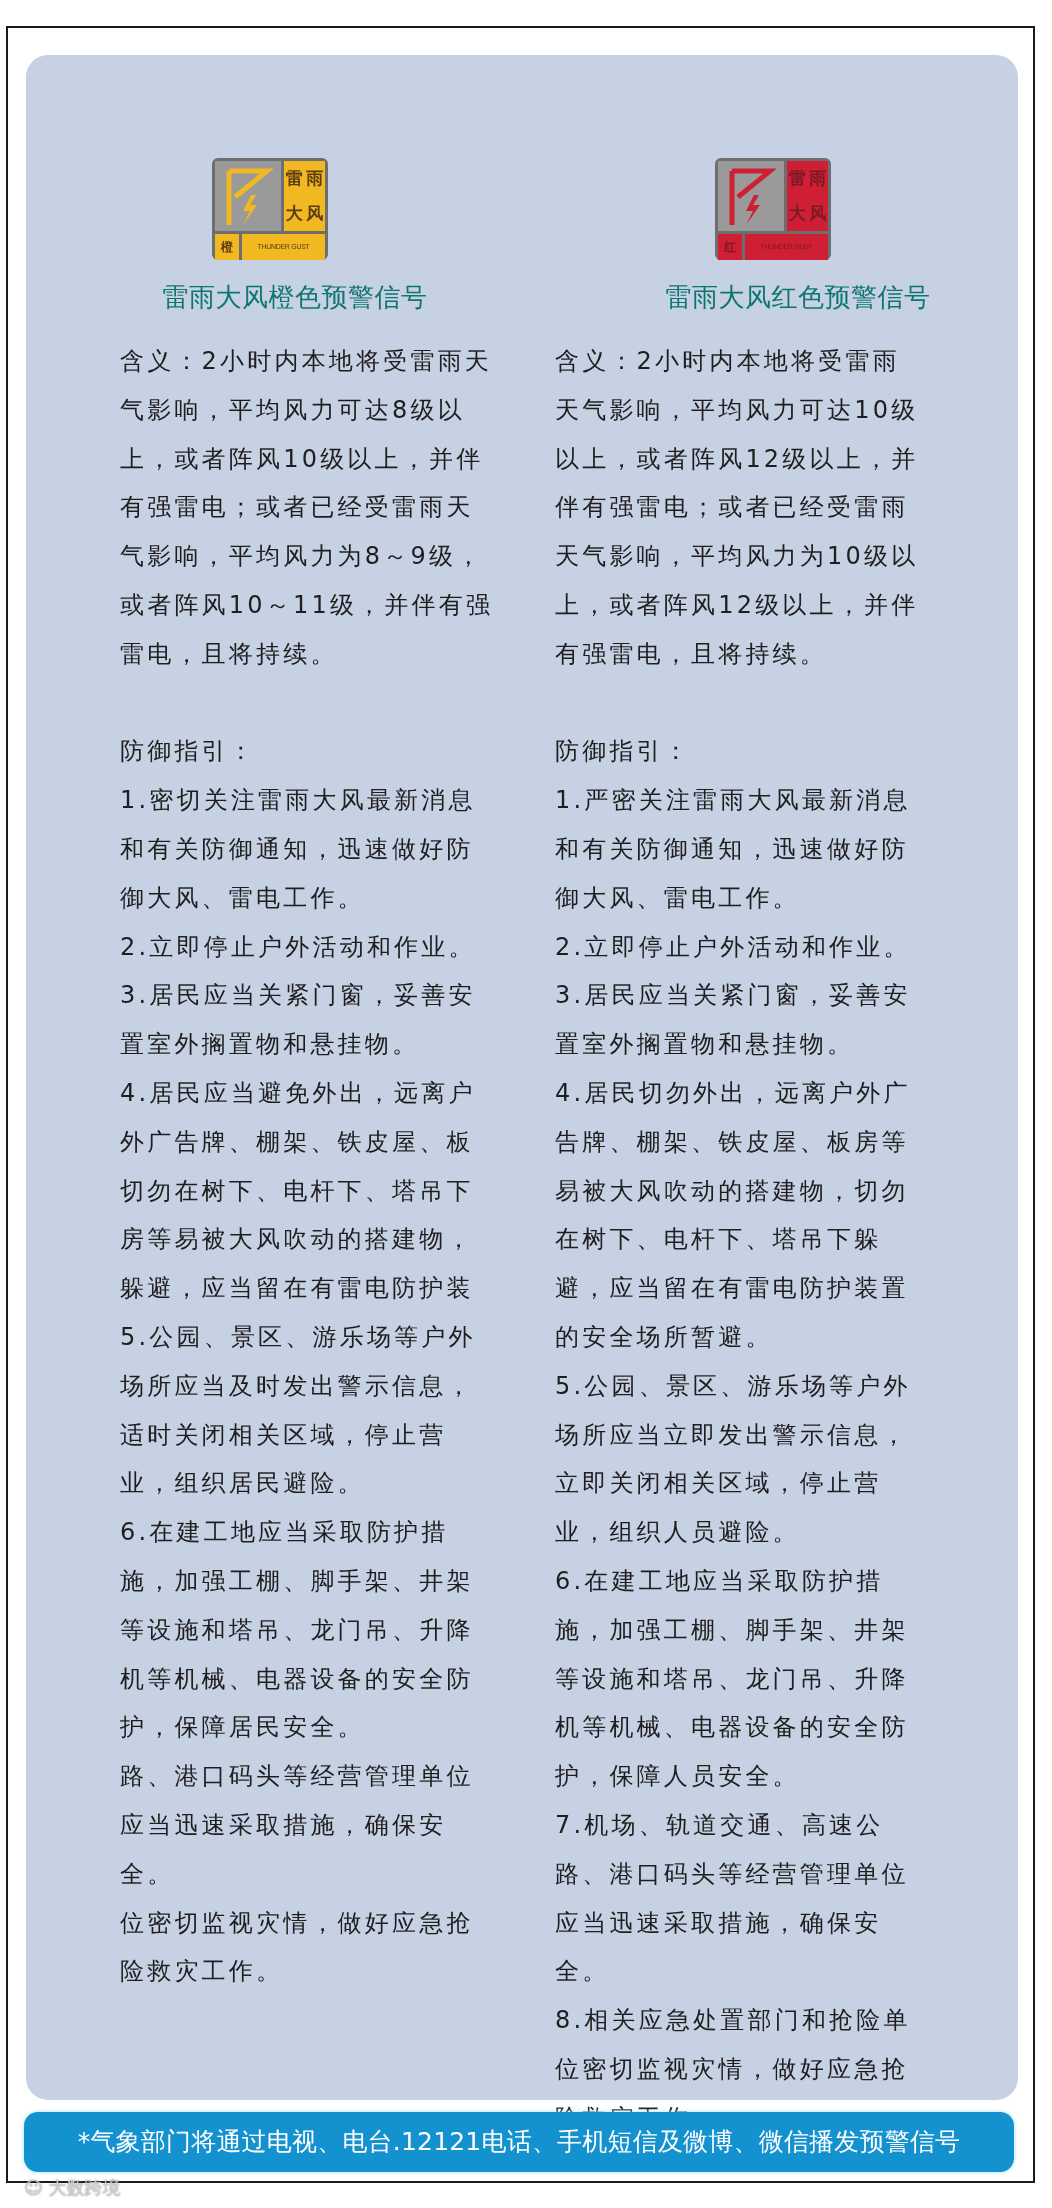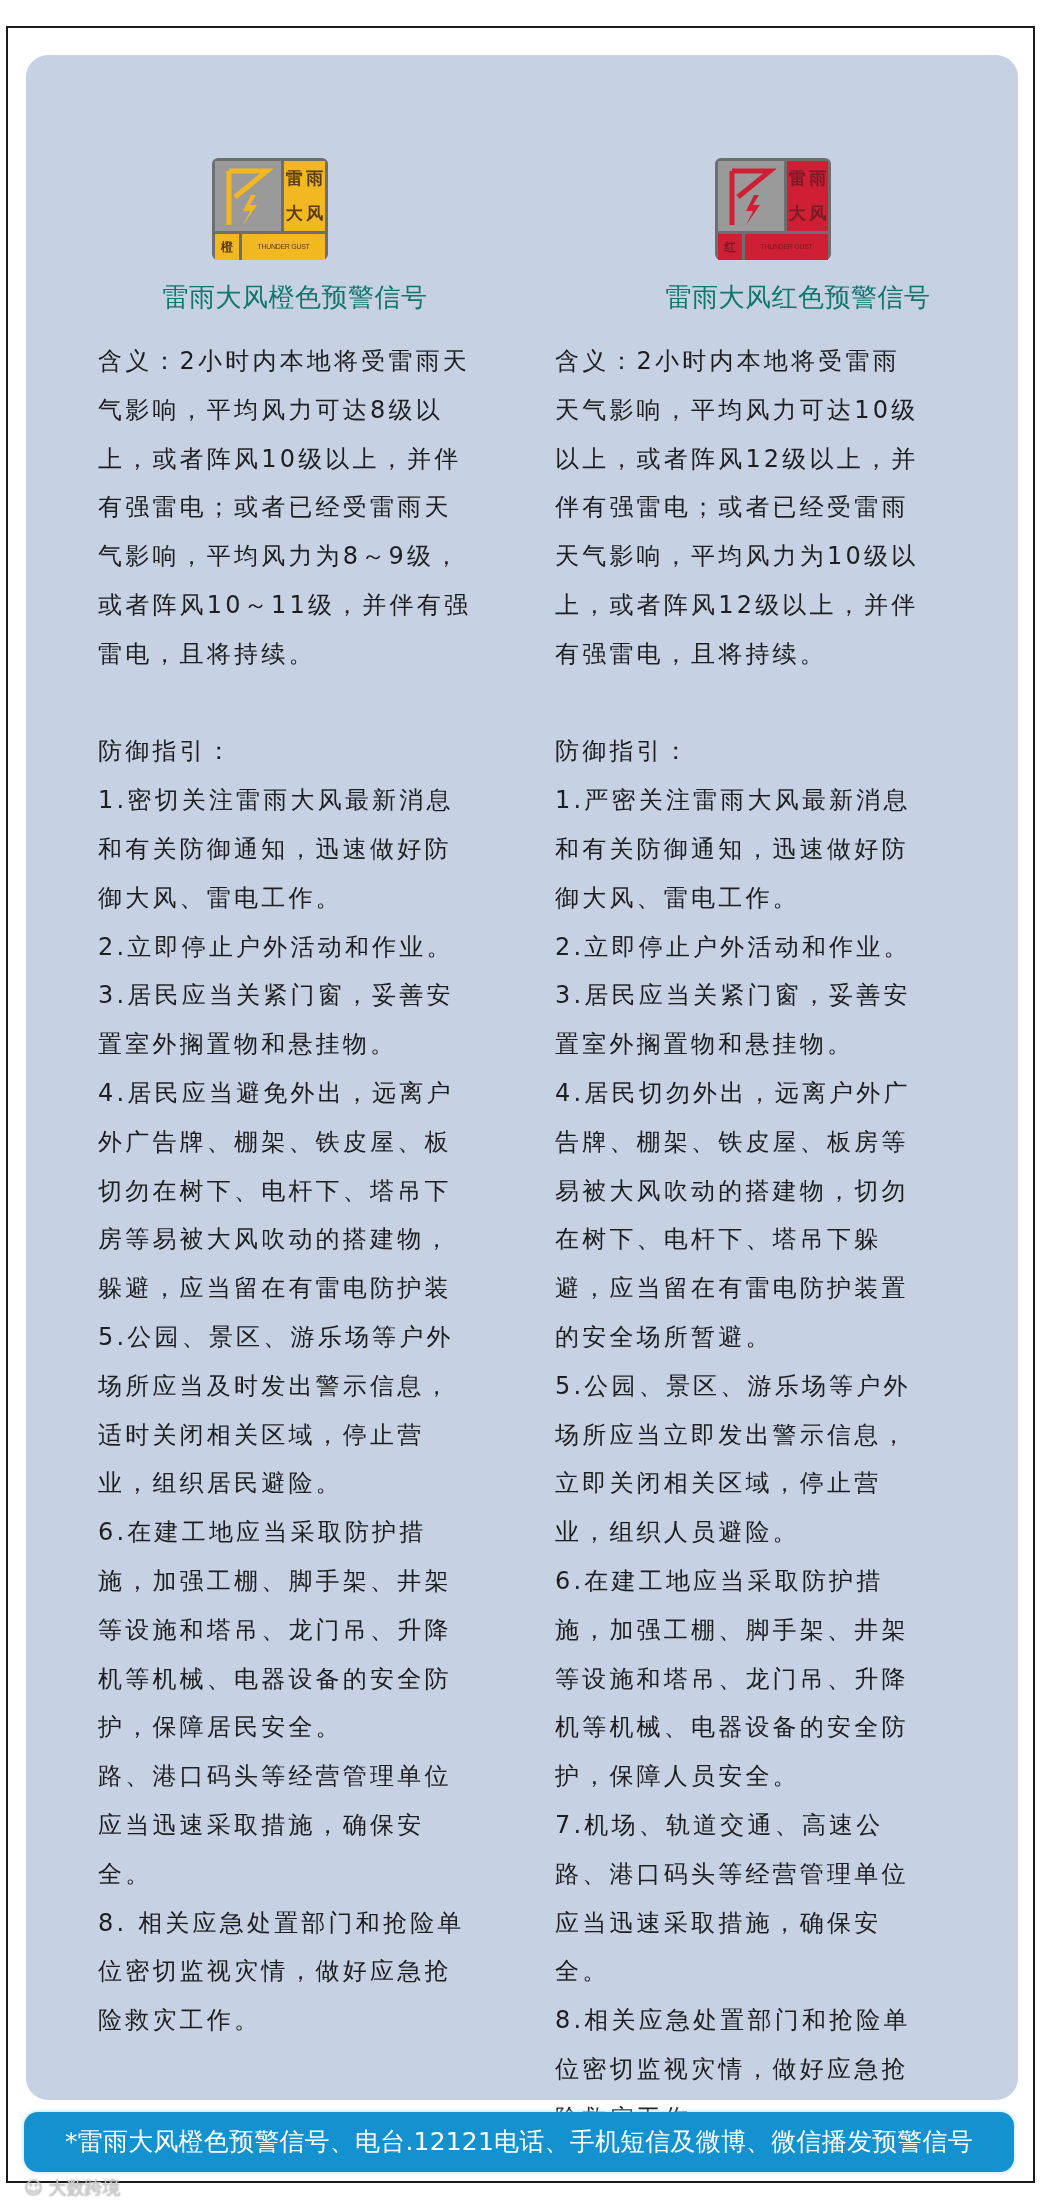--- a/index.html
+++ b/index.html
@@ -23,21 +23,21 @@
                  font-size: 17px; line-height: 34px; text-align: center; color: #5a3a10; font-weight: bold; }
   .sign .bottom { display: flex; height: 26px; margin-top: 3px; }
   .sign .bottom .lvl { width: 24px; font-size: 12px; line-height: 26px; text-align: center; font-weight: bold; }
   .sign .bottom .en { flex: 1; margin-left: 3px; font-size: 7px; line-height: 26px; text-align: center;
                       letter-spacing: -0.3px; font-family: "Liberation Sans", sans-serif; }
   .sign.orange .chars, .sign.orange .bottom > div { background: #f2b822; color: #5a3b12; }
   .sign.red .chars, .sign.red .bottom > div { background: #cf1f35; color: #7a1a25; }
   .title { position: absolute; top: 225px; left: 0; width: 470px; text-align: center;
            font-size: 26px; color: #0f766e; letter-spacing: 0.5px; }
   .col.right .title { left: 34px; }
-  .body { position: absolute; top: 282px; left: 38px; width: 430px; font-size: 24px;
+  .body { position: absolute; top: 282px; left: 60px; width: 430px; font-size: 24px;
           line-height: 48.8px; color: #1e1e1e; letter-spacing: 3.2px; }
   .col.right .body { left: 26px; width: 440px; }
   .body p { margin: 0; }
   .gap { height: 48.8px; }
   .footer { position: absolute; left: 16px; top: 2084px; width: 990px; height: 60px;
             background: #1492cf; border-radius: 14px; color: #ffffff; text-align: center;
             font-size: 25px; line-height: 60px; letter-spacing: 0.2px;
             box-shadow: 0 0 4px #9fe0f5; }
   .watermark { position: absolute; left: 24px; top: 2176px; font-size: 18px; color: #d0d0d0;
                text-shadow: 0 0 2px #888; }
@@ -96,21 +96,20 @@
         <p>适时关闭相关区域，停止营</p>
         <p>业，组织居民避险。</p>
         <p>6.在建工地应当采取防护措</p>
         <p>施，加强工棚、脚手架、井架</p>
         <p>等设施和塔吊、龙门吊、升降</p>
         <p>机等机械、电器设备的安全防</p>
         <p>护，保障居民安全。</p>
         <p>路、港口码头等经营管理单位</p>
         <p>应当迅速采取措施，确保安</p>
         <p>全。</p>
-        <p>8. 相关应急处置部门和抢险单</p>
         <p>位密切监视灾情，做好应急抢</p>
         <p>险救灾工作。</p>
       </div>
     </div>
 
     <div class="col right">
       <div class="sign red">
         <div class="top">
           <div class="glyph">
             <svg width="50" height="60" viewBox="0 0 50 60">
@@ -167,19 +166,19 @@
         <p>应当迅速采取措施，确保安</p>
         <p>全。</p>
         <p>8.相关应急处置部门和抢险单</p>
         <p>位密切监视灾情，做好应急抢</p>
         <p>险救灾工作。</p>
       </div>
     </div>
 
   </div>
 
-  <div class="footer">*雷雨大风橙色预警信号、电台.12121电话、手机短信及微博、微信播发预警信号</div>
+  <div class="footer">*气象部门将通过电视、电台.12121电话、手机短信及微博、微信播发预警信号</div>
 </div>
 
 <div class="watermark">
   <span>☺</span>
   <span>大数跨境</span>
 </div>
 
 </body></html>

